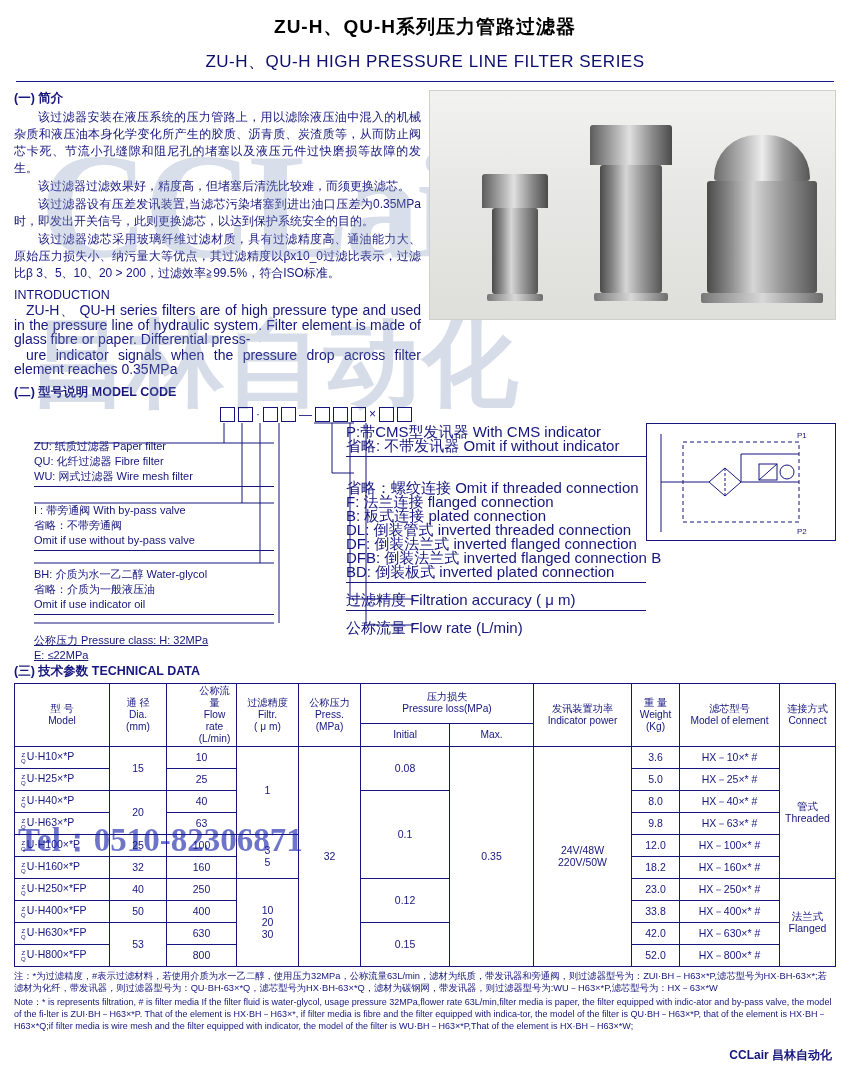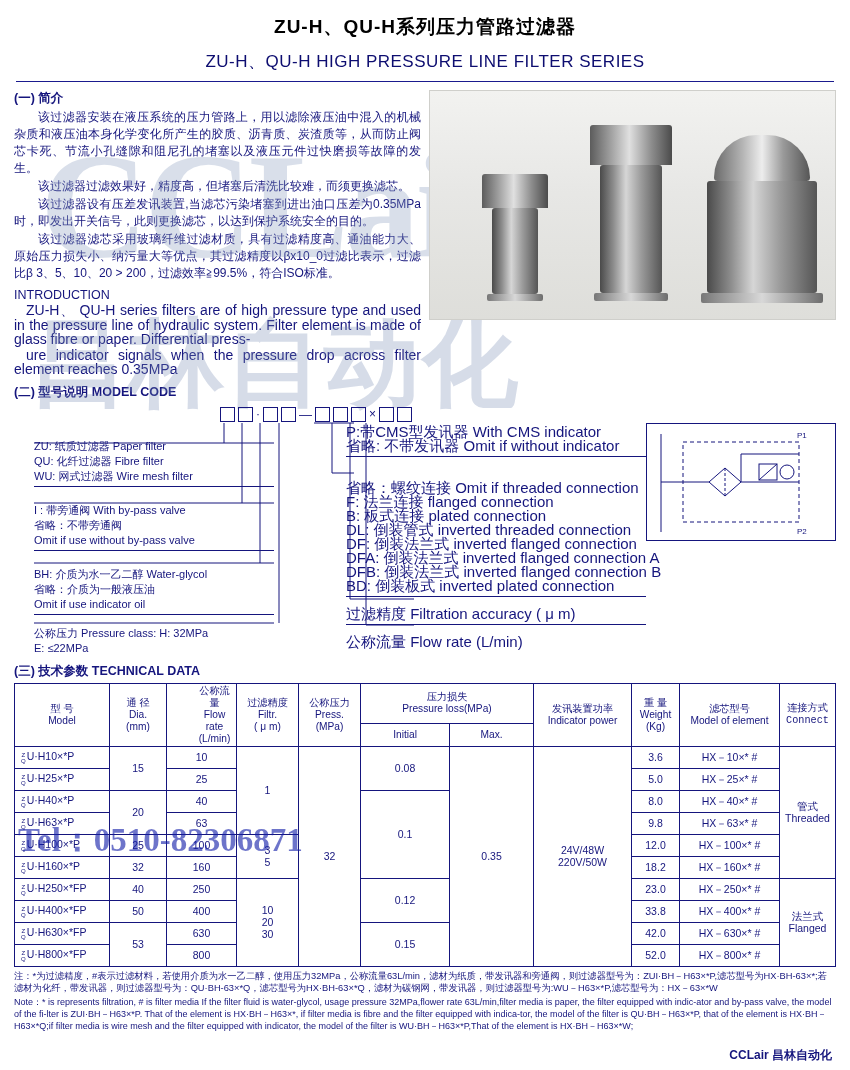--- a/index.html
+++ b/index.html
@@ -263,38 +263,37 @@
       <div class="lgroup" style="margin-top:16px;">
         <div class="lbl">I : 带旁通阀  With by-pass valve</div>
         <div class="lbl">省略：不带旁通阀</div>
         <div class="lbl">Omit if use without by-pass valve</div>
       </div>
       <div class="lgroup" style="margin-top:16px;">
         <div class="lbl">BH: 介质为水一乙二醇   Water-glycol</div>
         <div class="lbl">省略：介质为一般液压油</div>
         <div class="lbl">Omit if use indicator oil</div>
       </div>
-      <div style="margin-top:11px;">
+      <div style="margin-top:18px;text-decoration:underline;">
         <div class="lbl">公称压力 Pressure class: H: 32MPa</div>
         <div class="lbl">                 E: ≤22MPa</div>
       </div>
     </div>
 
     <div class="rightbox">
       <div class="rgroup">
         <div class="lbl-sm">P:带CMS型发讯器  With CMS indicator</div>
         <div class="lbl-sm">省略:  不带发讯器   Omit if without indicator</div>
       </div>
       <div class="rgroup" style="margin-top:22px;">
         <div class="lbl-sm">省略：螺纹连接 Omit if threaded connection</div>
         <div class="lbl-sm">F: 法兰连接  flanged connection</div>
         <div class="lbl-sm">B: 板式连接 plated  connection</div>
         <div class="lbl-sm">DL: 倒装管式 inverted threaded connection</div>
         <div class="lbl-sm">DF: 倒装法兰式 inverted flanged connection</div>
-        <div class="lbl-sm">DFA: 倒装法兰式 inverted flanged connection A</div>
         <div class="lbl-sm">DFB: 倒装法兰式 inverted flanged connection B</div>
         <div class="lbl-sm">BD: 倒装板式 inverted plated connection</div>
       </div>
       <div class="rgroup" style="margin-top:8px;">
         <div class="lbl-sm">过滤精度  Filtration accuracy ( μ m)</div>
       </div>
       <div class="rgroup nb" style="margin-top:8px;">
         <div class="lbl-sm">公称流量 Flow rate (L/min)</div>
       </div>
     </div>
@@ -362,21 +361,21 @@
         <th rowspan="2" style="width:48px;">
           <div style="white-space:pre-line;">重 量
 Weight
 (Kg)</div>
         </th>
         <th rowspan="2" style="width:100px;">
           <div style="white-space:pre-line;">滤芯型号
 Model of element</div>
         </th>
         <th rowspan="2" style="width:56px;">
-          <div style="white-space:pre-line;font-family:Liberation Mono, monospace;">连接方式
+          <div style="white-space:pre-line;">连接方式
 Connect</div>
         </th>
       </tr>
       <tr>
         <th>Initial</th>
         <th>Max.</th>
       </tr>
     </thead>
     <tbody>
       <tr style="height:22px;">

